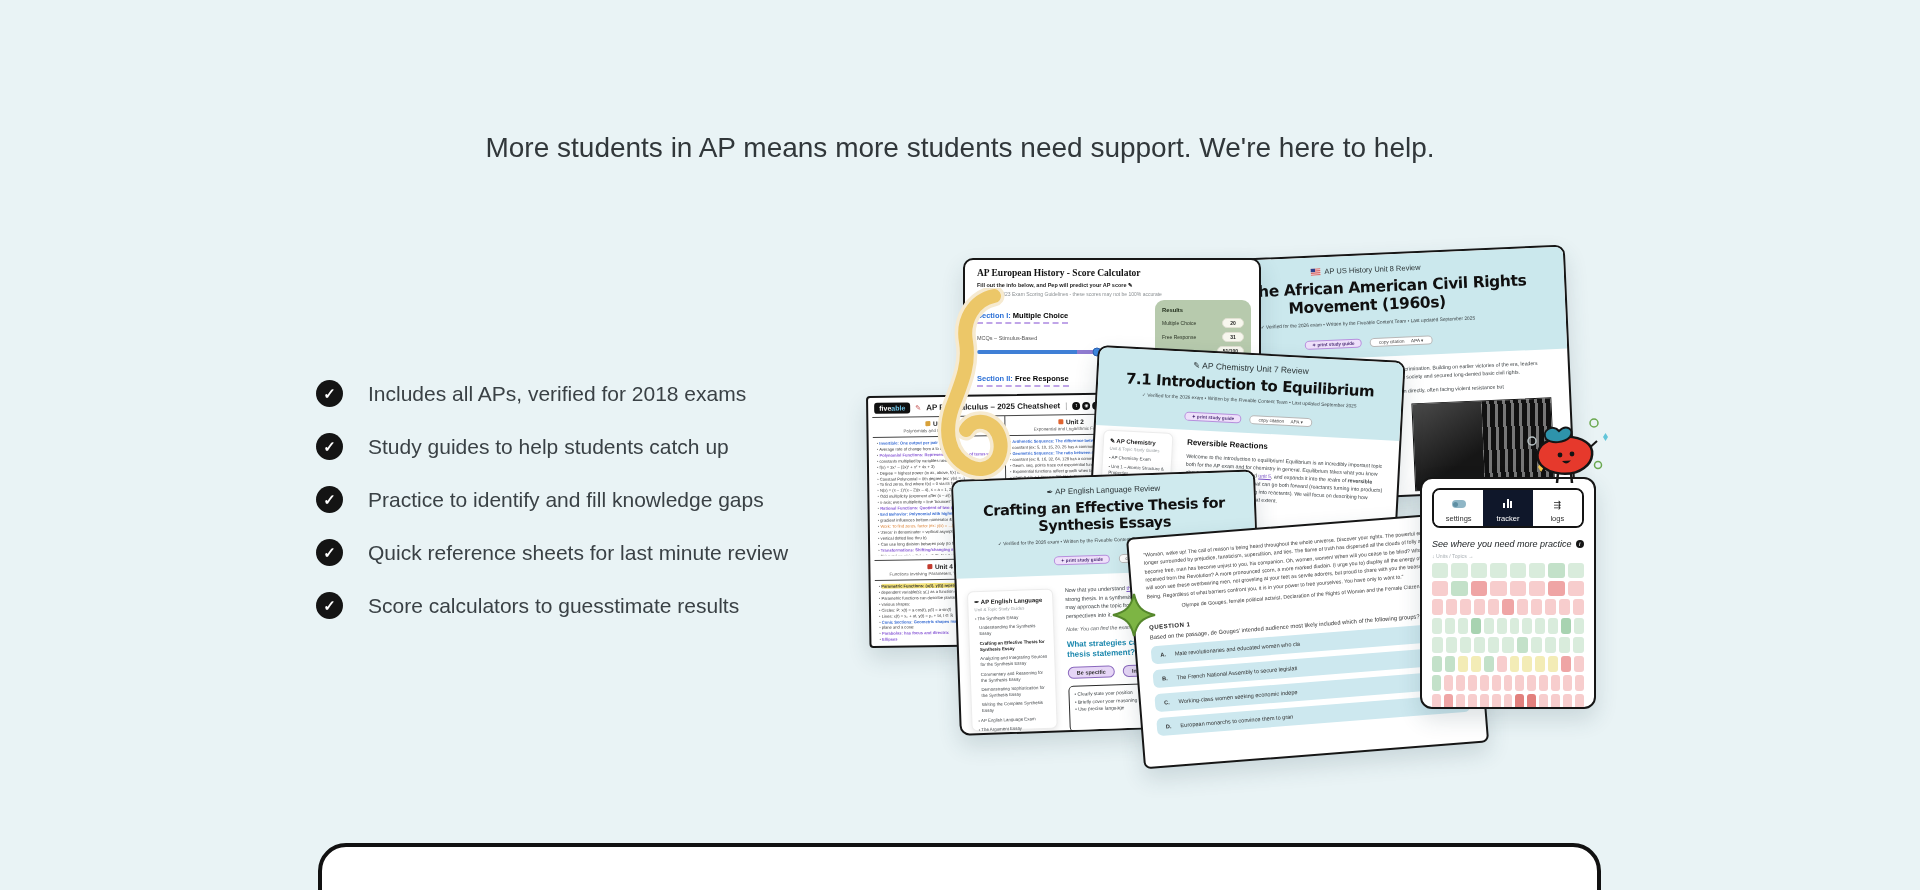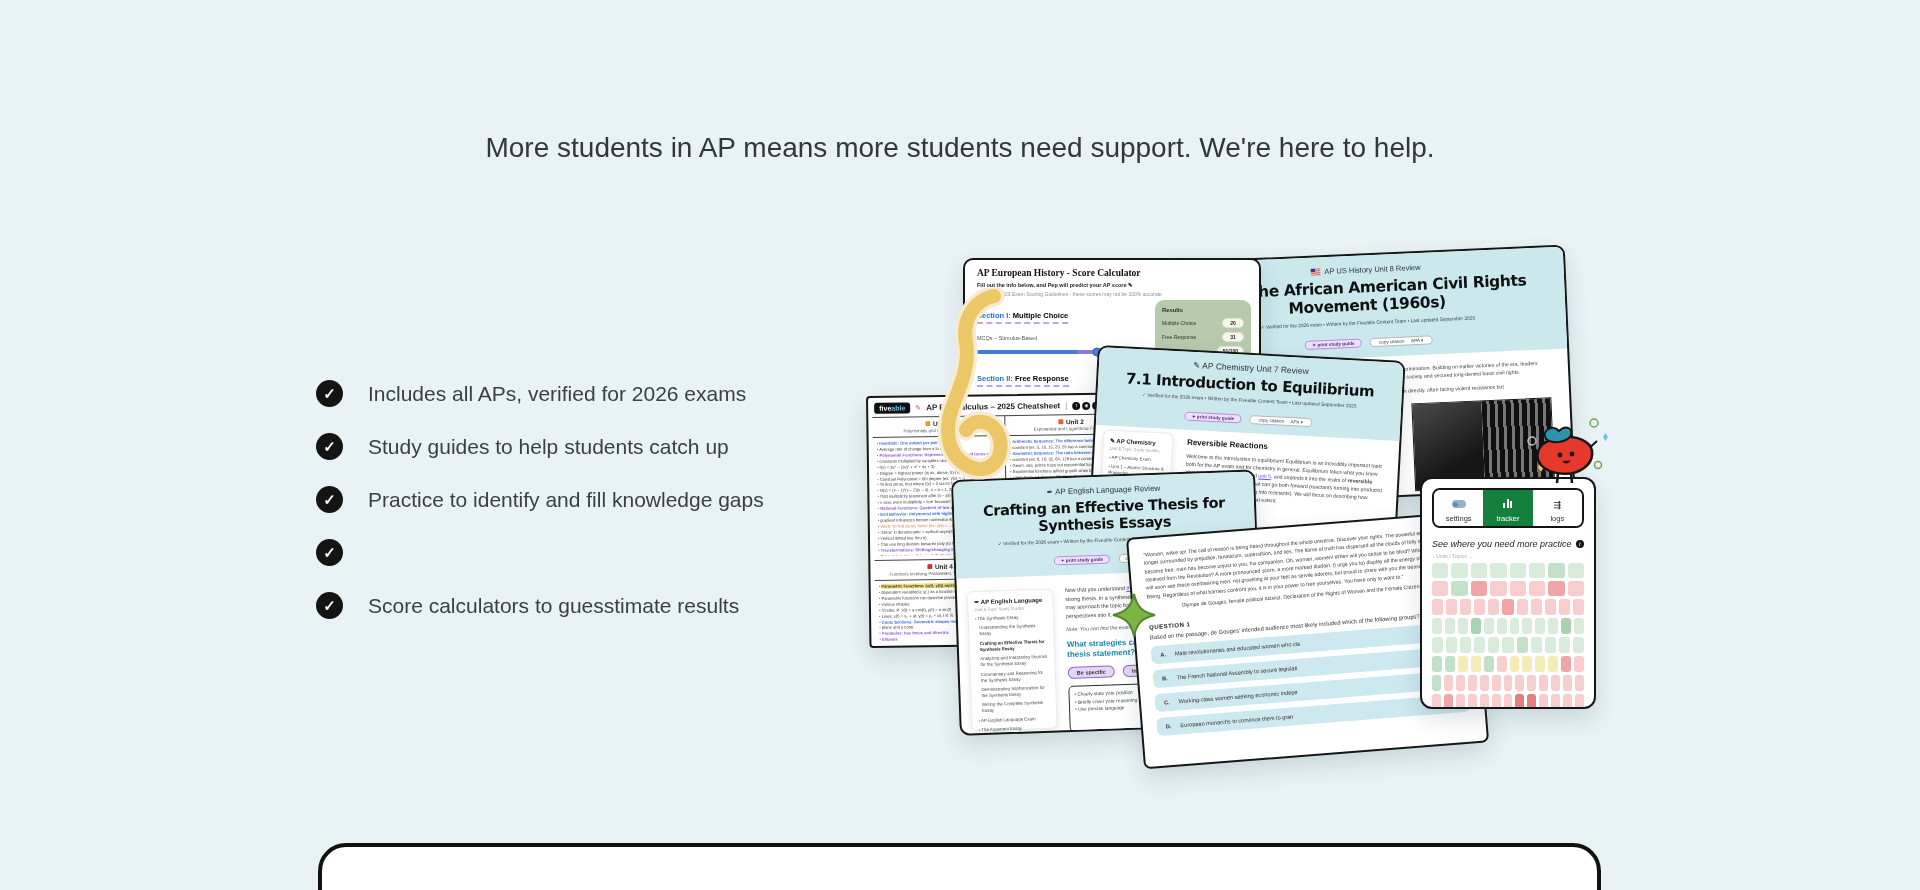--- a/index.html
+++ b/index.html
@@ -151,21 +151,21 @@
   .q-label { font-size:6px; font-weight:bold; letter-spacing:0.5px; color:#222; margin-top:12px; }
   .q-text { font-size:5.8px; color:#333; margin-top:4px; }
   .q-opt { display:flex; align-items:center; background:#cde8ef; border-radius:6px; padding:6px 9px;
     margin-top:6px; font-size:5.6px; color:#333; }
   .q-opt b { margin-right:9px; }
 
   
   #tracker { left:1420px; top:477px; width:176px; height:232px; z-index:7; border-radius:12px; padding:9px 10px; }
   .trk-tabs { display:flex; border:2px solid #141414; border-radius:8px; overflow:hidden; }
   .trk-tab { flex:1; text-align:center; padding:4px 0 3px; background:#fff; }
-  .trk-tab.active { background:#15803d; color:#fff; }
+  .trk-tab.active { background:#0f172a; color:#fff; }
   .trk-tab .t-label { font-size:7.5px; color:#333; display:block; margin-top:2px;}
   .trk-tab.active .t-label { color:#fff; }
   .ic-toggle { display:inline-block; width:14px; height:8px; border-radius:4px; background:#8fb6c6; position:relative;}
   .ic-toggle::after { content:""; position:absolute; left:1.5px; top:1.5px; width:5px; height:5px; border-radius:50%; background:#5e8fa3;}
   .ic-bars { display:inline-flex; align-items:flex-end; gap:1.5px; height:9px; }
   .ic-bars span { width:2px; background:#fff; display:inline-block; }
   .ic-logs { font-size:9px; color:#222; line-height:9px; }
   .trk-heading { font-size:9px; color:#202527; margin-top:11px; display:flex; align-items:center; gap:4px;font-style:italic;}
   .info-ic { width:8px; height:8px; border-radius:50%; background:#161616; color:#fff; font-size:5px;
     display:inline-flex; align-items:center; justify-content:center; font-weight:bold;}
@@ -191,35 +191,36 @@
 <body>
 
 <div id="page">
 
   <div class="hero-sub">More students in AP means more students need support. We're here to help.</div>
 
   <ul class="checklist">
 
       <li>
         <span class="check-ic">✓</span>
-        <span class="check-tx">Includes all APs, verified for 2026 exams</span>
+        <span class="check-tx">Includes all APs, verified for 2018 exams</span>
       </li>
 
       <li>
         <span class="check-ic">✓</span>
         <span class="check-tx">Study guides to help students catch up</span>
       </li>
 
       <li>
         <span class="check-ic">✓</span>
         <span class="check-tx">Practice to identify and fill knowledge gaps</span>
       </li>
 
       <li>
         <span class="check-ic">✓</span>
+        <span class="check-tx">Quick reference sheets for last minute review</span>
       </li>
 
       <li>
         <span class="check-ic">✓</span>
         <span class="check-tx">Score calculators to guesstimate results</span>
       </li>
     </ul>
 
   <div class="card" id="ushist">
     <div class="blue-head">

